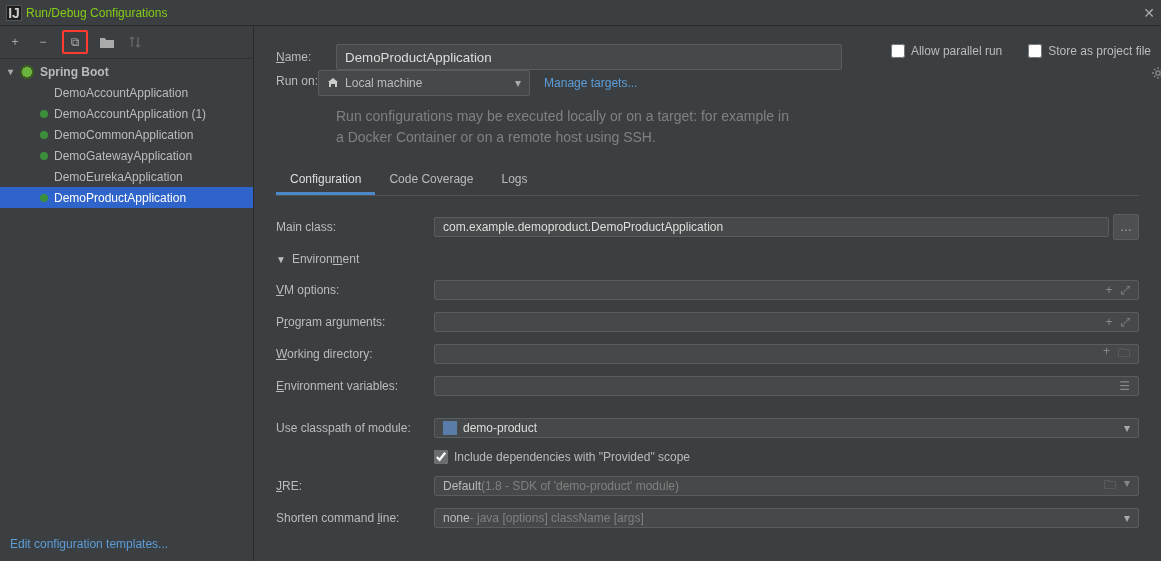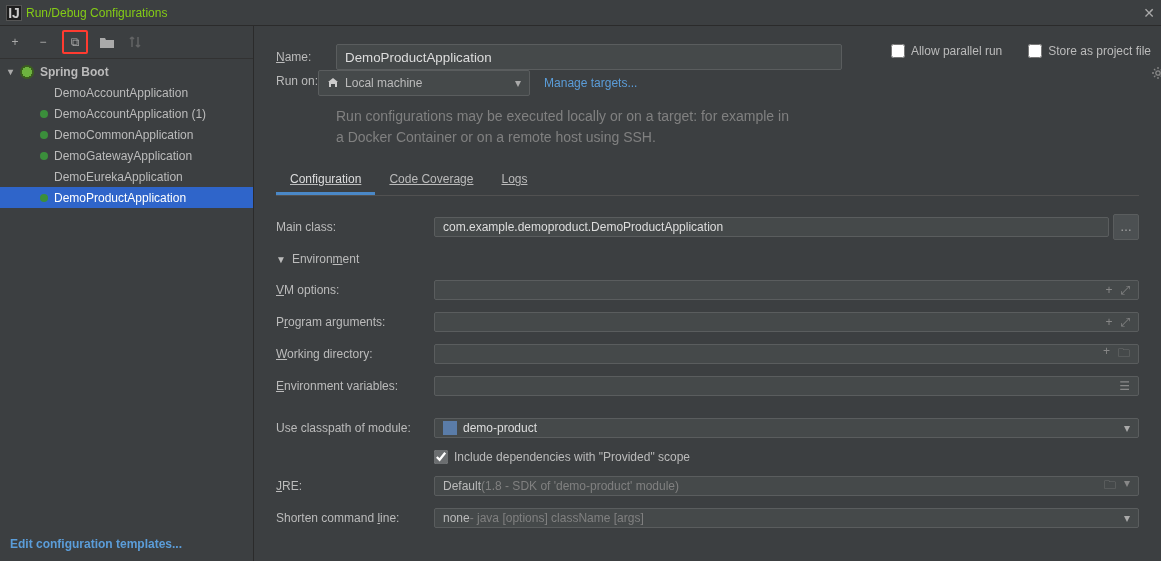--- a/index.html
+++ b/index.html
@@ -17,36 +17,36 @@
 .tree-node { display:flex; align-items:center; height:21px; padding-left:8px; cursor:pointer; color:#bbb;}
 .tree-node.root { font-weight:bold;}
 .tree-node .exp { width:12px; color:#aaa; font-size:10px;}
 .tree-node .boot-ico { width:14px;height:14px;border-radius:50%;background:radial-gradient(#6db33f 50%,#3b5e1e 52%);margin-right:6px;}
 .tree-node.child { padding-left:40px;}
 .tree-node.child .lbl {color:#bbb;}
 .tree-node.child.run .dot{width:8px;height:8px;border-radius:50%;background:#3b8f3b;margin-right:6px;}
 .tree-node.child.run.no .dot{background:transparent;}
 .tree-node.selected { background:#2f65ca; color:#fff;}
 .tree-node.selected .lbl{color:#fff;}
-.sidebar-footer { padding:10px;font-weight:bold; }
+.sidebar-footer { padding:10px; }
 .sidebar-footer a { color:#5b9dd9; cursor:pointer; }
 .main { flex:1; padding:18px 22px 10px 22px; overflow:auto; position:relative;}
 .row { display:flex; align-items:center; margin-bottom:0;}
 .row .label { width:60px; color:#bbb;}
 .input, .select { background:#45494a; border:1px solid #5a5d5e; color:#ddd; height:26px; padding:0 8px; border-radius:2px; outline:none;}
 .name-input { width:506px;}
 .checkbox { display:inline-flex; align-items:center; gap:6px; color:#bbb;justify-content:space-between;}
 .checkbox input{width:14px;height:14px;accent-color:#6b6e70;}
 .runon-row{display:flex;align-items:flex-start;margin-bottom:14px;}
 .runon-select{display:flex;align-items:center;background:#45494a;border:1px solid #5a5d5e;height:26px;padding:0 8px;width:212px;border-radius:2px;cursor:pointer;}
 .runon-select .home{margin-right:6px;color:#ccc;}
 .runon-select .chev{margin-left:auto;color:#aaa;}
 .manage-link{margin-left:14px;color:#5b9dd9;cursor:pointer;}
 .hint{color:#808080;font-size:14px;margin-left:60px;width:460px;line-height:1.5;margin-top:-4px;margin-bottom:18px;}
-.tabs{display:flex;border-bottom:1px solid #515151;margin-bottom:18px;text-decoration:underline;}
+.tabs{display:flex;border-bottom:1px solid #515151;margin-bottom:18px;}
 .tab{padding:6px 14px;color:#bbb;cursor:pointer;}
 .tab.active{border-bottom:3px solid #4a88c7;color:#ddd;}
 .form-row{display:flex;align-items:center;margin-bottom:12px;}
 .form-row .flabel{width:158px;color:#bbb;}
 .form-row .finput{flex:1;background:#45494a;border:1px solid #5a5d5e;height:20px;color:#ddd;padding:0 8px;border-radius:2px;display:flex;align-items:center;}
 .form-row .finput.gray{color:#808080;}
 .form-row .side-btn{width:26px;height:26px;background:#4c5052;border:1px solid #5a5d5e;margin-left:4px;display:flex;align-items:center;justify-content:center;color:#aaa;cursor:pointer;border-radius:2px;}
 .env-header{display:flex;align-items:center;margin:6px 0 14px 0;color:#bbb;cursor:pointer;}
 .env-header .tri{margin-right:6px;font-size:10px;}
 .finput .mod-ico{width:14px;height:14px;background:#5a7ca8;margin-right:6px;}

